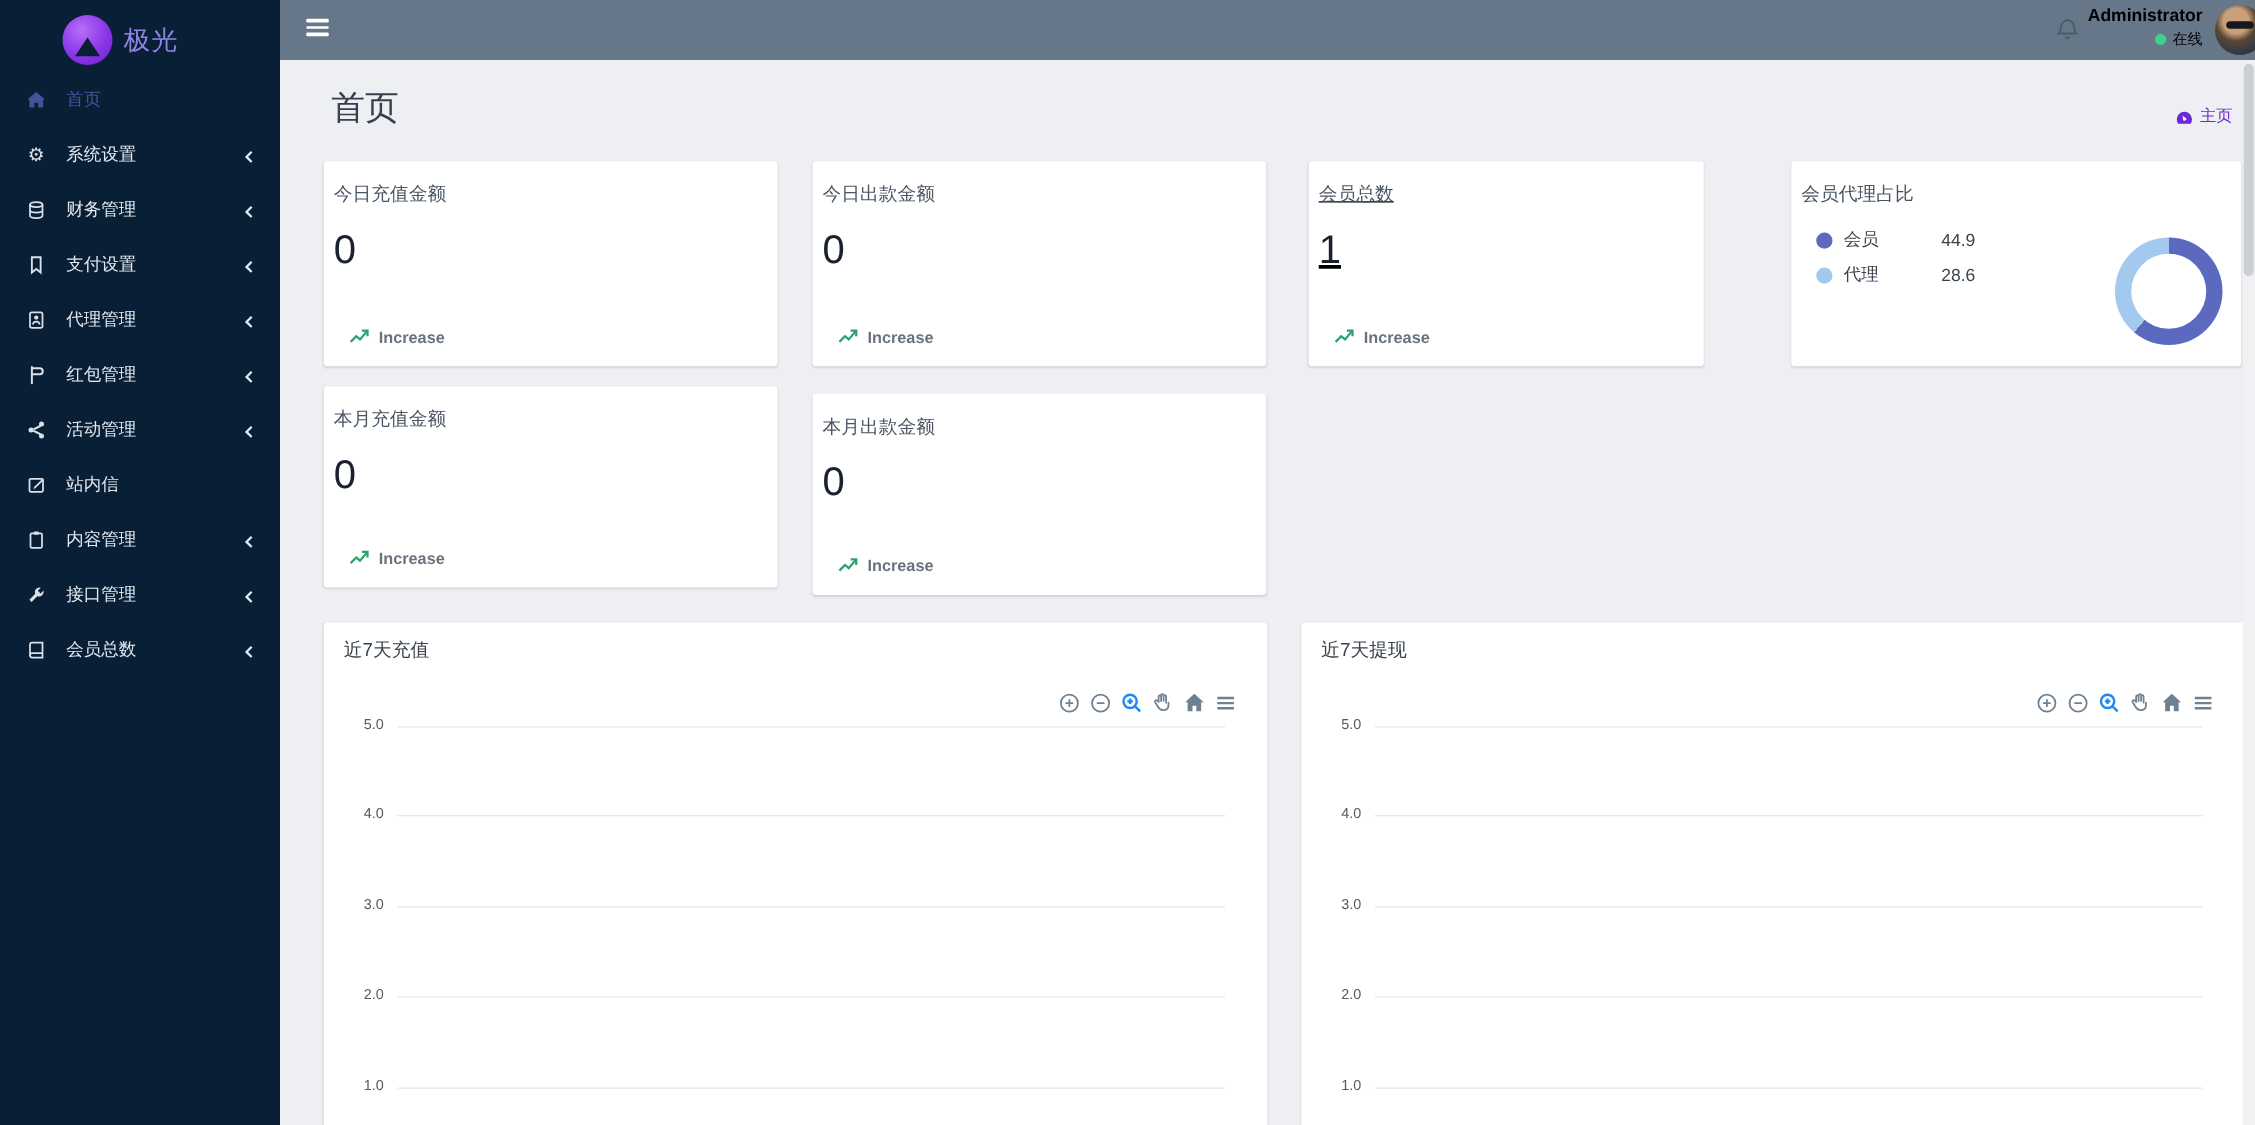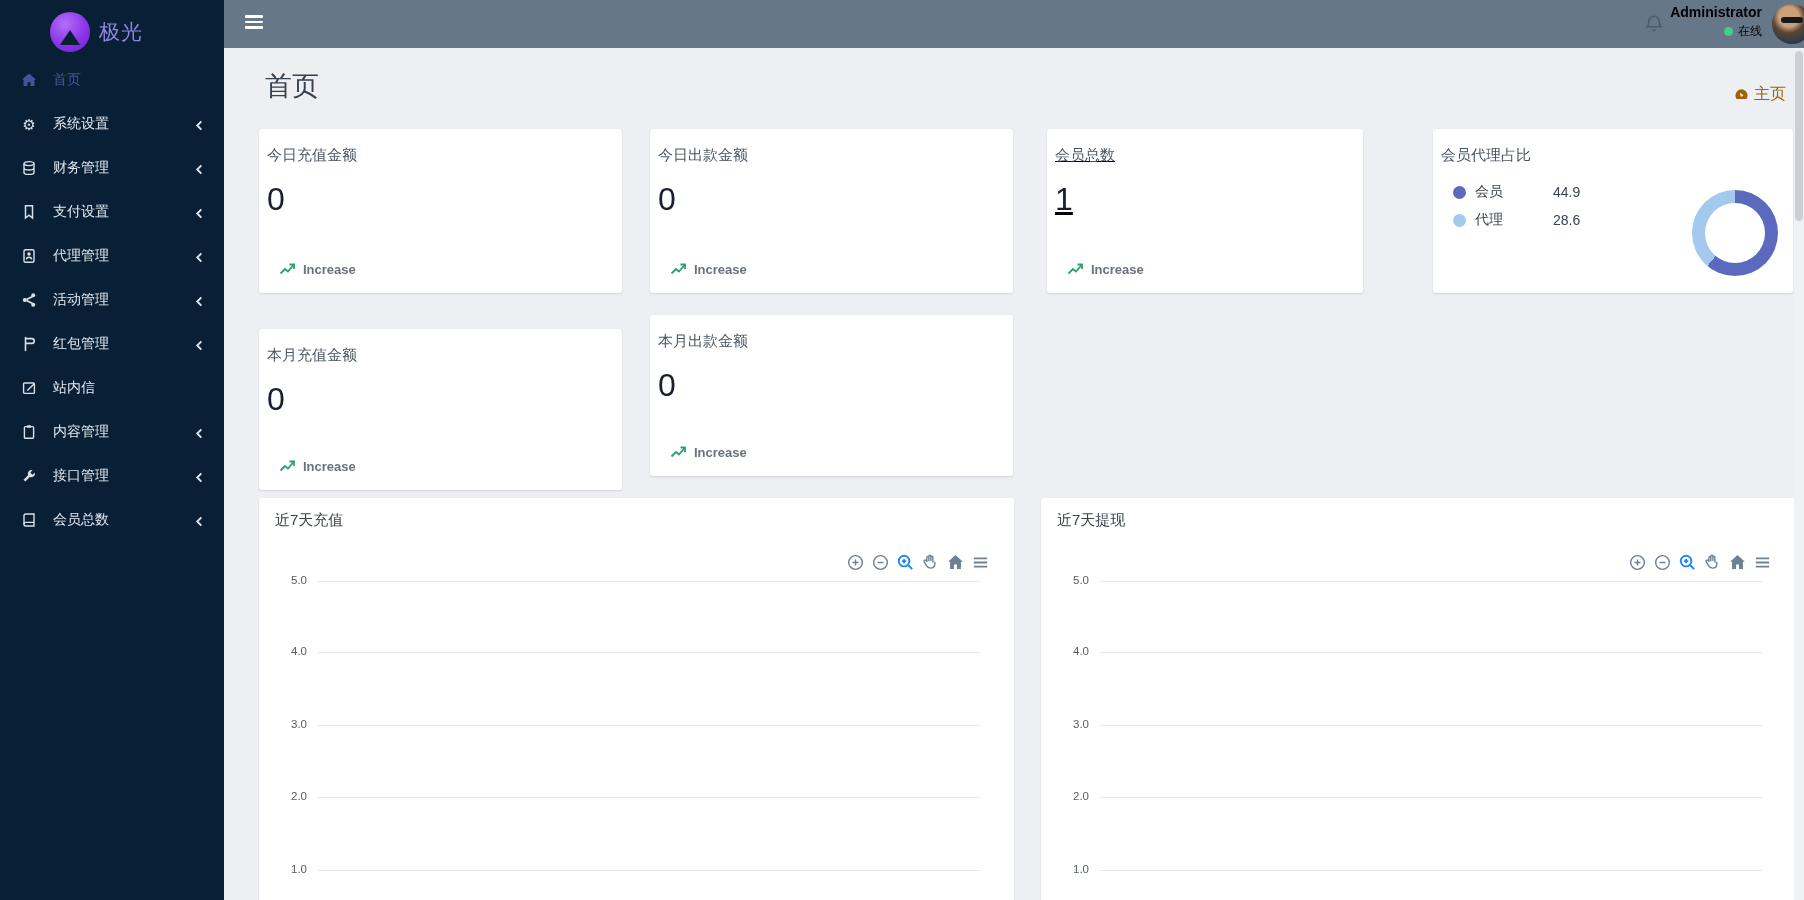--- a/index.html
+++ b/index.html
@@ -32,30 +32,30 @@
   .userblock { position:absolute; right:42px; top:4px; text-align:right; color:#000000; cursor:pointer; }
   .username { font-size:14px; font-weight:bold; }
   .statusrow { font-size:12px; margin-top:3px; display:flex; align-items:center; justify-content:flex-end; gap:5px; }
   .status-dot { width:9px; height:9px; border-radius:50%; background:#3fcf8e; display:inline-block; }
   .avatar { position:absolute; right:-8px; top:4px; width:40px; height:40px; border-radius:50%; overflow:hidden;
     background:radial-gradient(circle at 42% 32%, #c9a07a 0 28%, #5a4634 45%, #343a45 70%, #20242b); cursor:pointer; }
   .avatar:after { content:""; position:absolute; left:9px; top:13px; width:22px; height:6px; border-radius:3px; background:#15181d; }
 
   
   .page-title { position:absolute; left:265px; top:68px; font-size:27px; color:#36404e; font-weight:500; }
-  .breadcrumb { position:absolute; right:18px; top:84px; display:flex; align-items:center; gap:5px; color:#a16207; font-size:16px; cursor:pointer; }
+  .breadcrumb { position:absolute; right:18px; top:84px; display:flex; align-items:flex-end; gap:5px; color:#6d28d9; font-size:13px; cursor:pointer; }
   .breadcrumb svg { width:15px; height:15px; }
 
   
   .card { position:absolute; background:#fff; border-radius:3px; box-shadow:0 1px 2px rgba(0,0,0,.12); }
   .c1 { left:259px; top:129px; width:363px; height:164px; }
   .c2 { left:650px; top:129px; width:363px; height:164px; }
   .c3 { left:1047px; top:129px; width:316px; height:164px;text-decoration:underline; }
   .c4 { left:1433px; top:129px; width:360px; height:164px; }
-  .c5 { left:259px; top:329px; width:363px; height:161px; }
+  .c5 { left:259px; top:309px; width:363px; height:161px; }
   .c6 { left:650px; top:315px; width:363px; height:161px; }
   .card-inner { padding:17px 8px; position:relative; height:100%; }
   .card-title { font-size:15px; color:#4a5563; }
   .card-value { margin-top:16px; font-size:32px; color:#18212d; }
   .card-footer { position:absolute; left:20px; bottom:15px; display:flex; align-items:center; gap:7px; }
   .card-footer svg { width:17px; height:17px; }
   .footer-label { font-size:13px; font-weight:bold; color:#6a727d; }
 
   
   .legend { position:absolute; left:20px; top:54px; }
@@ -146,40 +146,40 @@
           </svg>
         </span>
       <span class="nlabel">代理管理</span>
       <span class="chev"><svg viewBox="0 0 12 12" fill="none" stroke="currentColor" stroke-width="2">
             <path d="M8 1.5 3.5 6 8 10.5"></path>
           </svg></span>
     </div>
 
     <div class="nav-item">
       <span class="nicon">
+          <svg viewBox="0 0 16 16" fill="none" stroke="currentColor" stroke-width="1.6">
+            <path d="M4.5 1.5v13M4.5 2.6h6.3a1.1 1.1 0 0 1 0 4.8H4.5" stroke-linecap="round"></path>
+          </svg>
+        </span>
+      <span class="nlabel">红包管理</span>
+      <span class="chev"><svg viewBox="0 0 12 12" fill="none" stroke="currentColor" stroke-width="2">
+            <path d="M8 1.5 3.5 6 8 10.5"></path>
+          </svg></span>
+    </div>
+
+    <div class="nav-item">
+      <span class="nicon">
           <svg viewBox="0 0 16 16" fill="currentColor">
             <circle cx="12.2" cy="3.2" r="2"></circle>
             <circle cx="3.8" cy="8" r="2"></circle>
             <circle cx="12.2" cy="12.8" r="2"></circle>
             <path d="M4.6 7.1l6.6-3.3.8 1.5-6.6 3.3zM4.6 8.9l6.6 3.3.8-1.5-6.6-3.3z"></path>
           </svg>
         </span>
       <span class="nlabel">活动管理</span>
-      <span class="chev"><svg viewBox="0 0 12 12" fill="none" stroke="currentColor" stroke-width="2">
-            <path d="M8 1.5 3.5 6 8 10.5"></path>
-          </svg></span>
-    </div>
-
-    <div class="nav-item">
-      <span class="nicon">
-          <svg viewBox="0 0 16 16" fill="none" stroke="currentColor" stroke-width="1.6">
-            <path d="M4.5 1.5v13M4.5 2.6h6.3a1.1 1.1 0 0 1 0 4.8H4.5" stroke-linecap="round"></path>
-          </svg>
-        </span>
-      <span class="nlabel">红包管理</span>
       <span class="chev"><svg viewBox="0 0 12 12" fill="none" stroke="currentColor" stroke-width="2">
             <path d="M8 1.5 3.5 6 8 10.5"></path>
           </svg></span>
     </div>
 
     <div class="nav-item">
       <span class="nicon">
           <svg viewBox="0 0 16 16" fill="none" stroke="currentColor" stroke-width="1.4">
             <rect x="2.6" y="3" width="10.8" height="10.4" rx="1"></rect>
             <path d="M6.3 9.6 13 2.9l1 1-6.7 6.7-1.6.6Z" fill="currentColor" stroke="none"></path>

